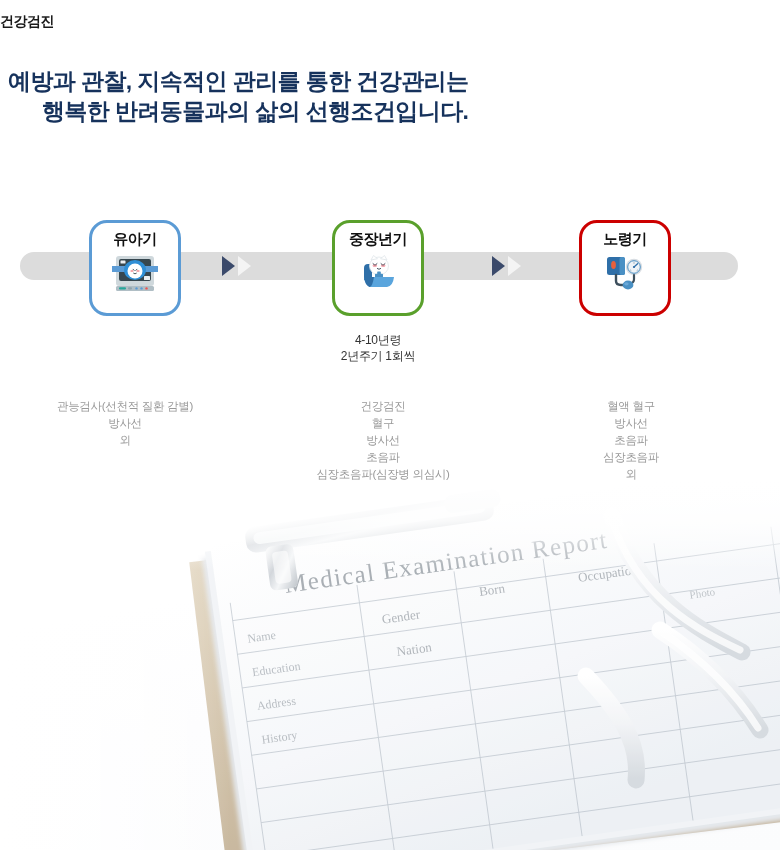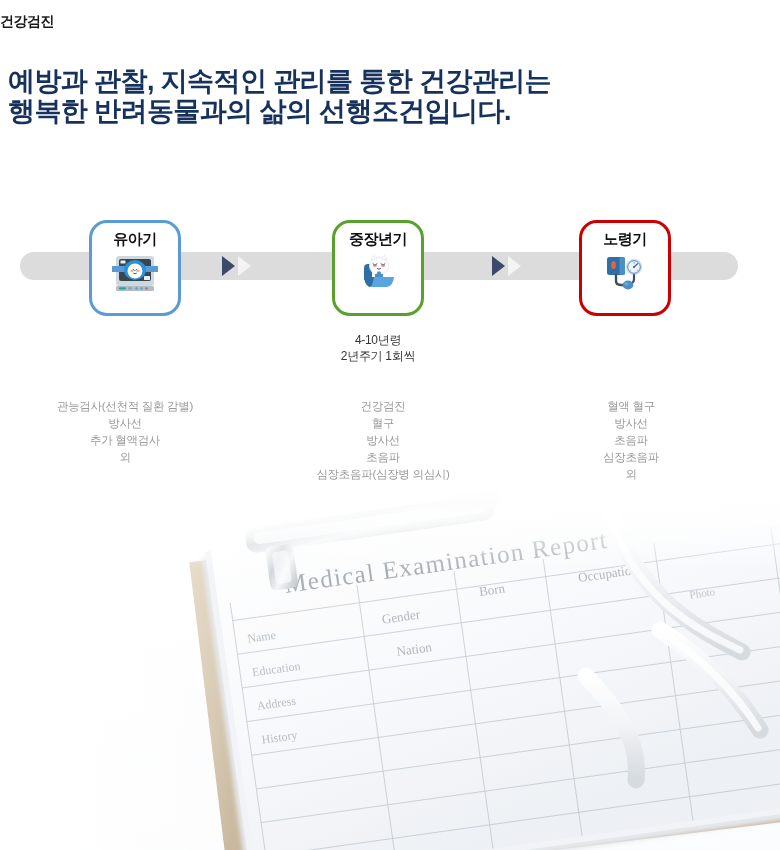--- a/index.html
+++ b/index.html
@@ -13,23 +13,24 @@
 
   
   .page-title {
     position: absolute; left: 0px; top: 13px;
     font-size: 14px; font-weight: bold; color: #1a1a1a;
     letter-spacing: -0.5px;
   }
 
   .headline {
     position: absolute; left: 8px; top: 66px;
-    font-size: 27px; font-weight: bold; color: #16325c;
+    font-size: 23px; font-weight: bold; color: #16325c;
     line-height: 30px; letter-spacing: -0.6px;
     white-space: pre-line;
+    text-align: right;
   }
 
   
   .timeline { position: absolute; left: 0; top: 200px; width: 780px; height: 190px; padding-left: 36px; }
 
   .timeline-bar {
     position: absolute; left: 20px; top: 52px;
     width: 718px; height: 28px;
     background: #dcdcdc; border-radius: 14px;
   }
@@ -196,21 +197,20 @@
         </span>
       </div>
     </div>
 
   </div>
 
   <div class="lists">
     <div class="test-list" style="left:10px;">
       <div>관능검사(선천적 질환 감별)</div>
       <div>방사선</div>
-      <div>추가 혈액검사</div>
       <div>외</div>
     </div>
 
     <div class="test-list" style="left:268px;">
       <div>건강검진</div>
       <div>혈구</div>
       <div>방사선</div>
       <div>초음파</div>
       <div>심장초음파(심장병 의심시)</div>
       <div>외</div>

